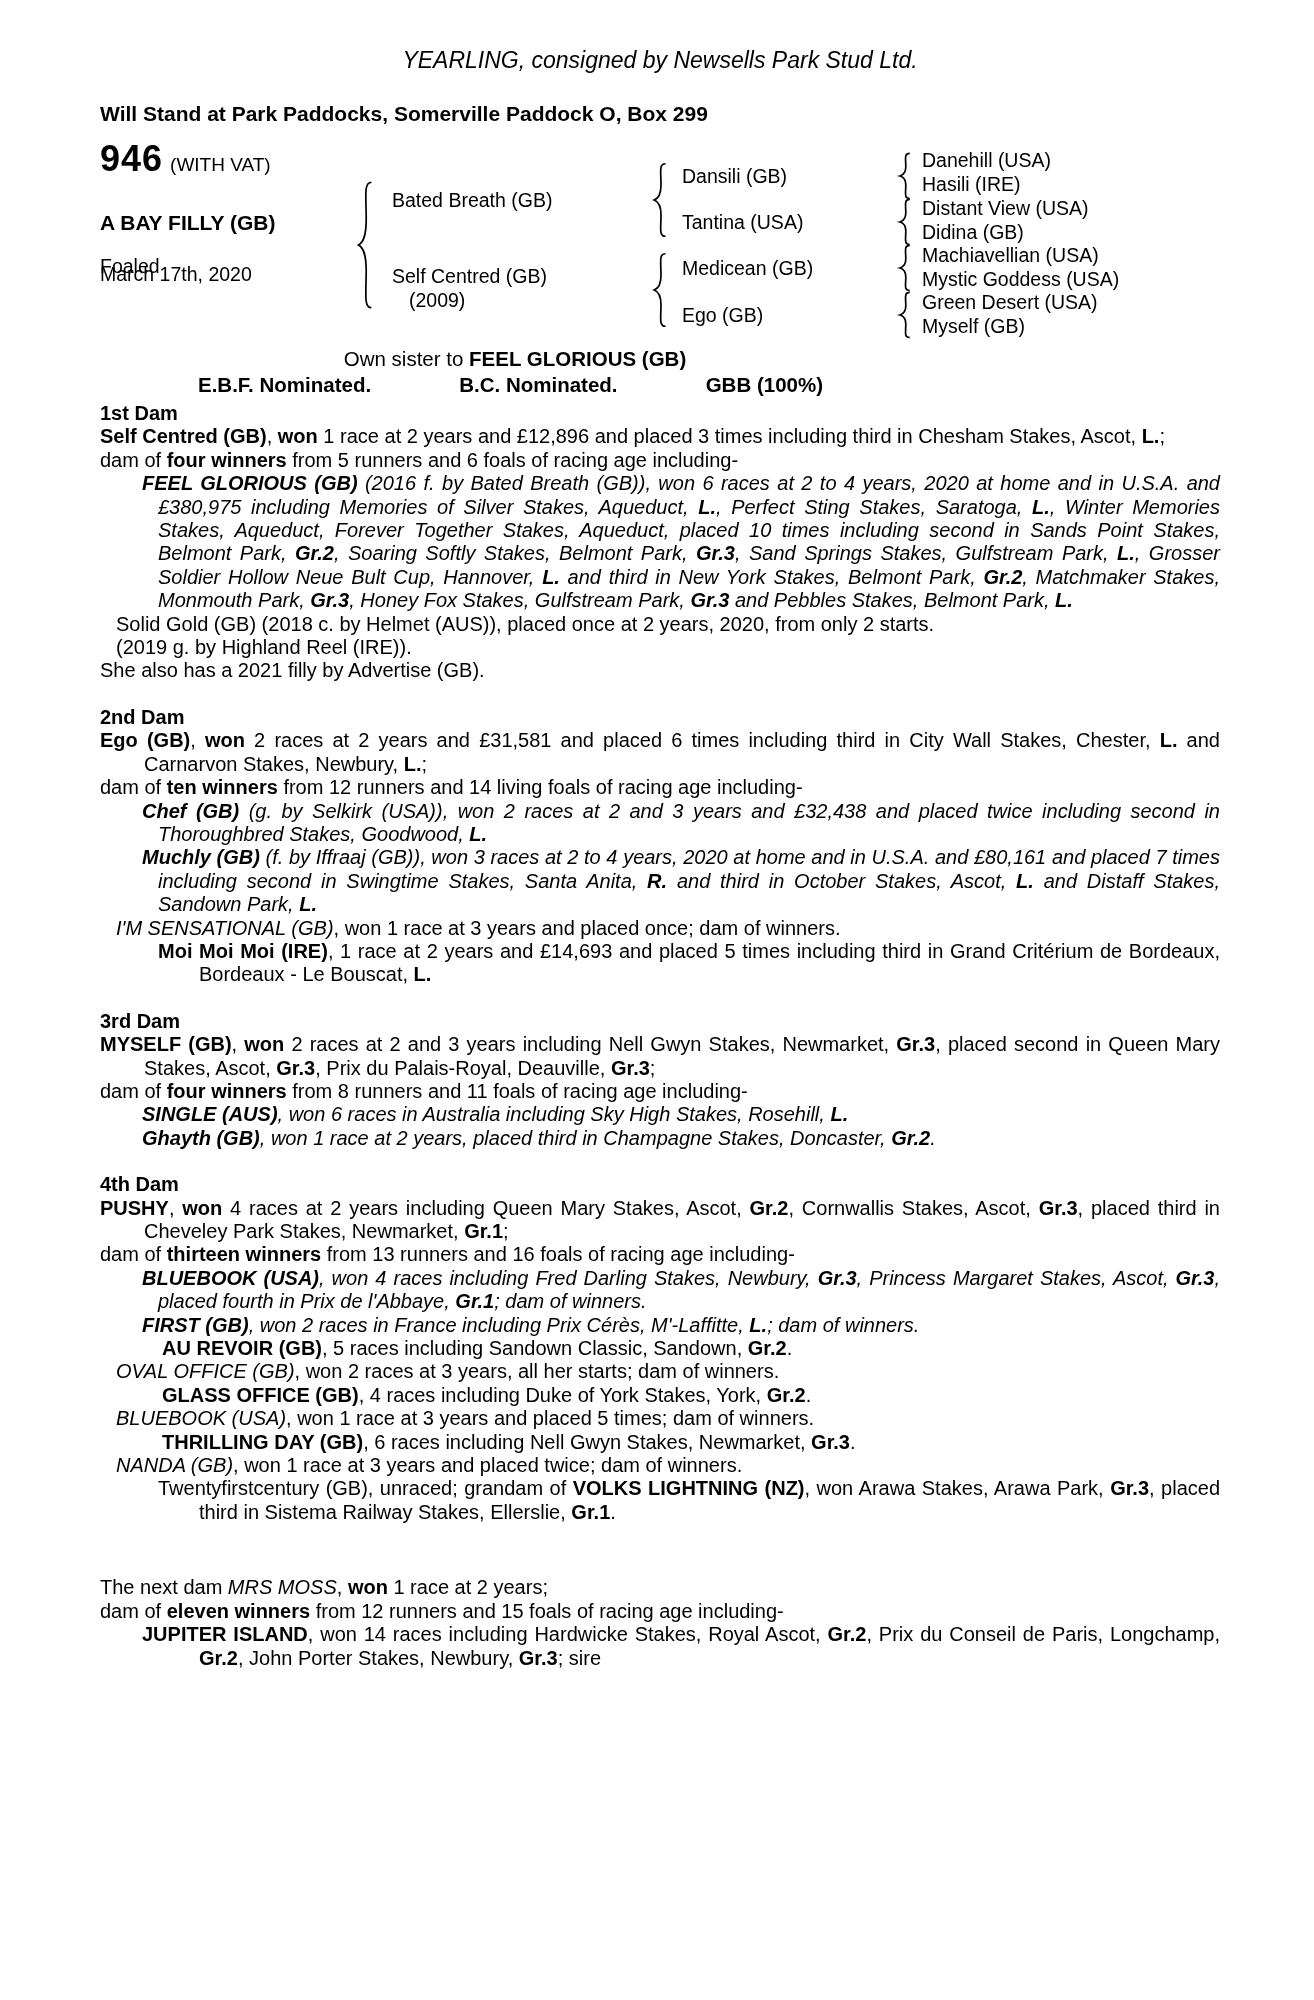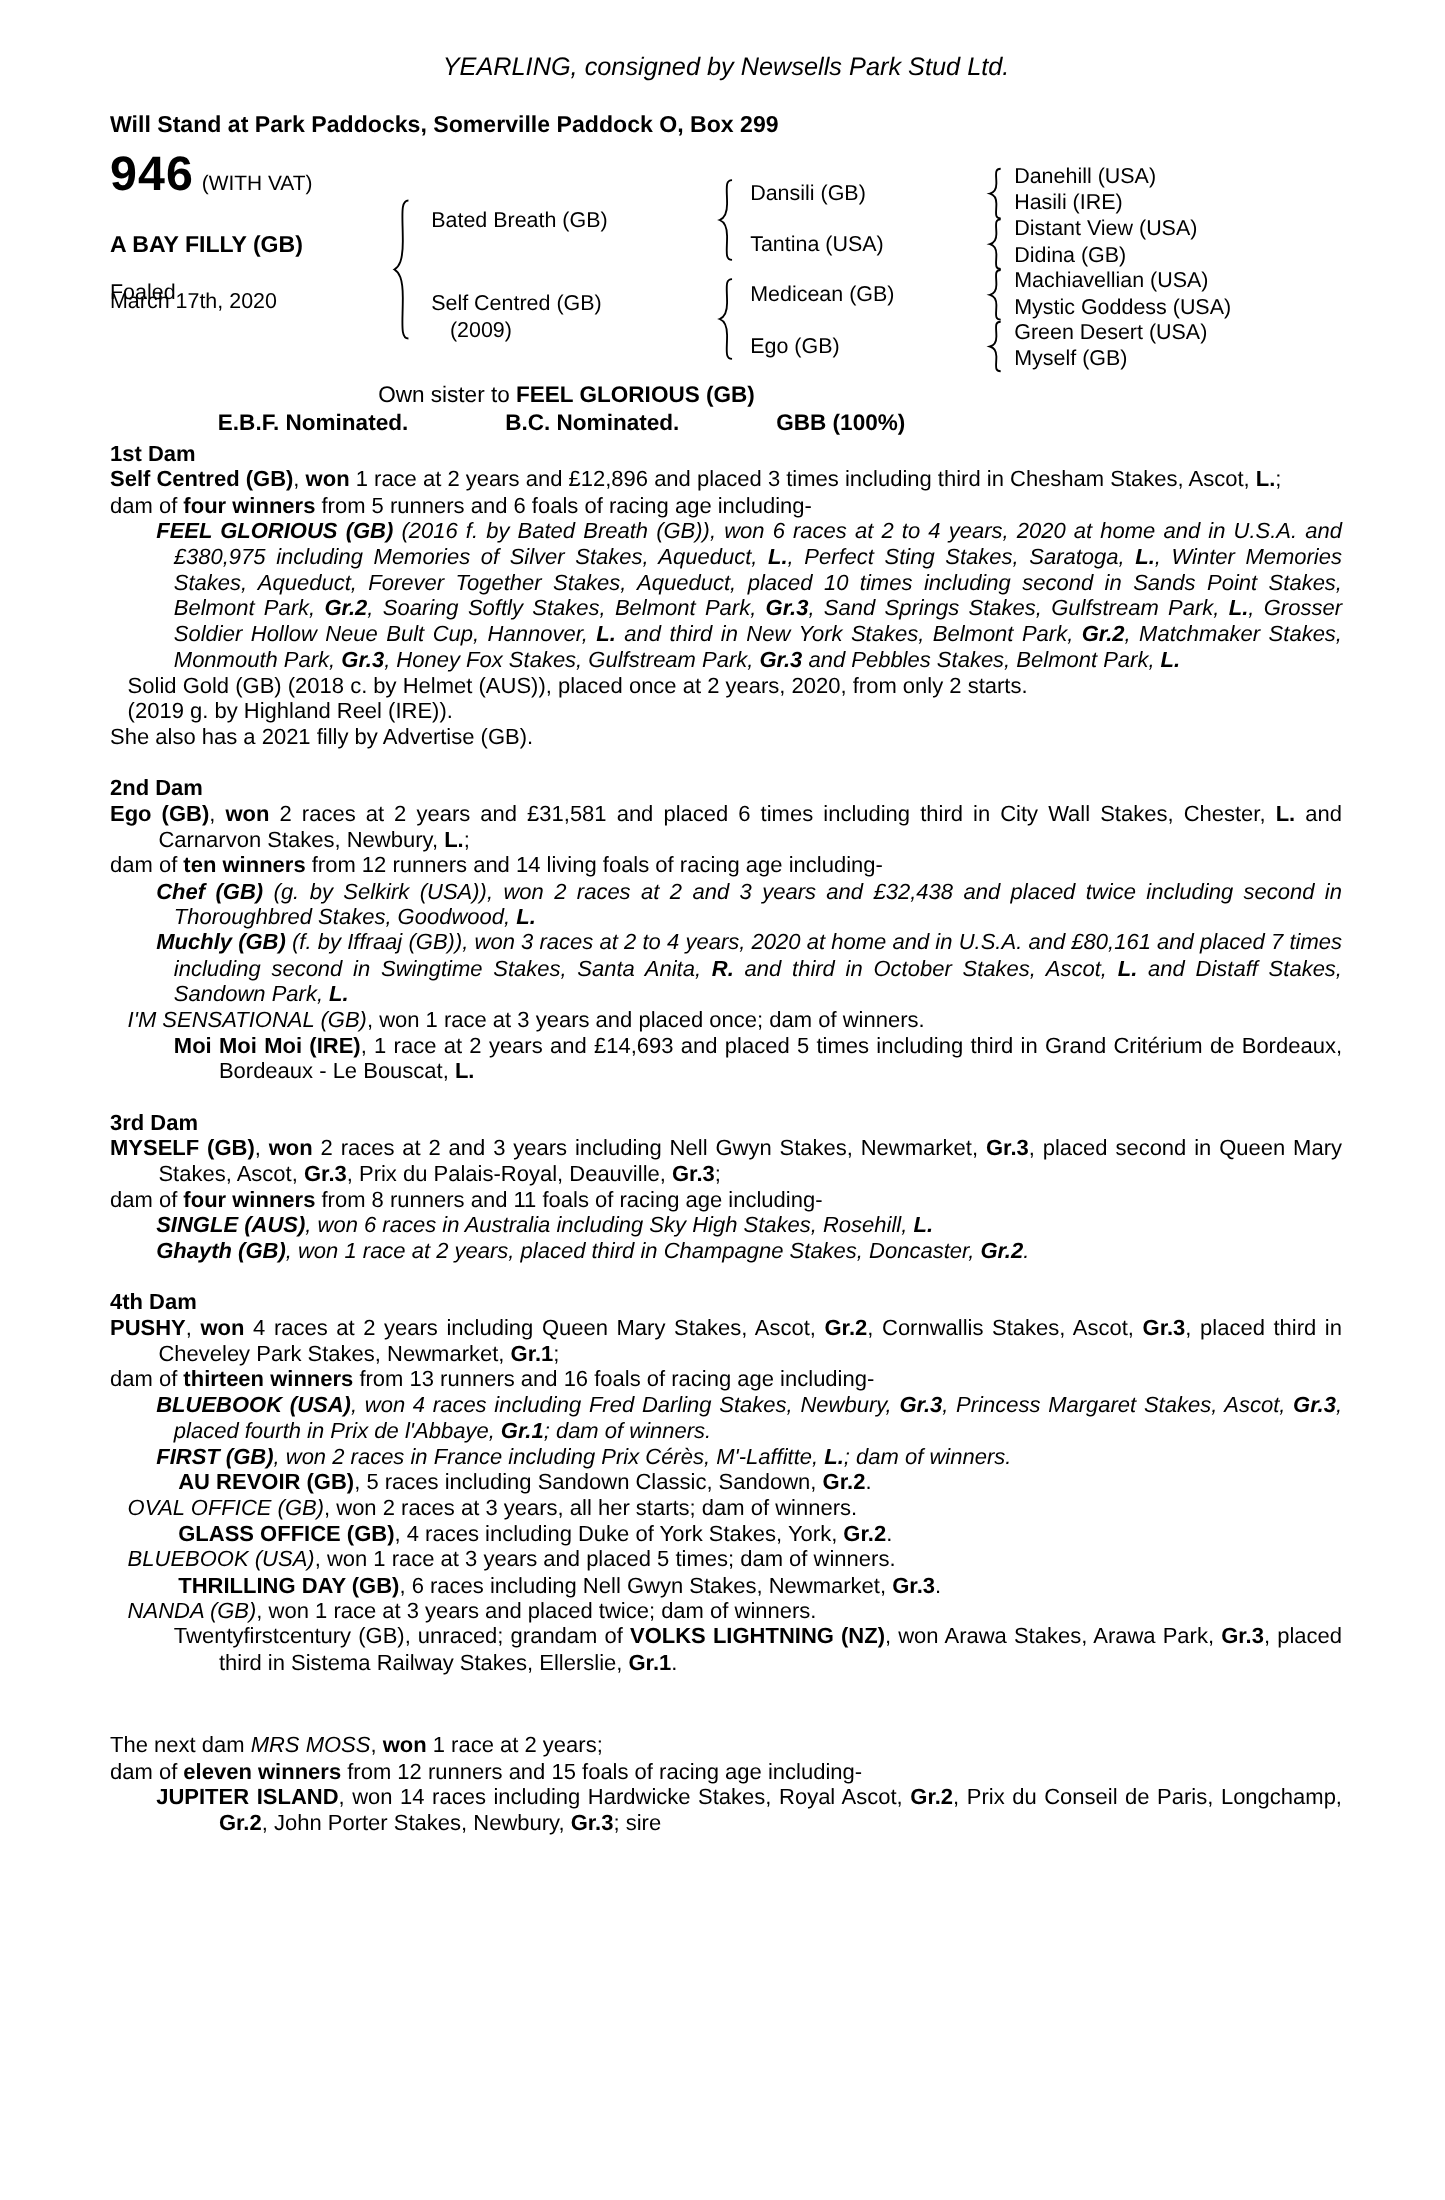--- a/index.html
+++ b/index.html
@@ -3,21 +3,21 @@
 <meta charset="utf-8">
 <style>
   html,body{margin:0;padding:0;background:#ffffff;color:#000;}
   body{width:1314px;height:2000px;font-family:"Liberation Sans",sans-serif;overflow:hidden;}
   .page{box-sizing:border-box;width:1314px;height:1776px;padding:46px 94px 0 100px;}
   .consign{text-align:center;font-style:italic;font-size:23px;line-height:28px;}
   .stand{font-weight:bold;font-size:21px;margin-top:27px;line-height:26px;}
   .ped{position:relative;height:198px;margin-top:20px;font-size:19.5px;}
   .ped .abs{position:absolute;white-space:nowrap;line-height:23px;}
   .lot-line{display:inline-flex;align-items:baseline;}
-  .lot-num{font-size:44px;font-weight:bold;letter-spacing:1px;}
+  .lot-num{font-size:36px;font-weight:bold;letter-spacing:1px;}
   .vat{font-size:19px;margin-left:7px;}
   .horse-name{font-weight:bold;font-size:21px;}
   .brace{position:absolute;overflow:visible;}
   .ownsister{width:830px;text-align:center;font-size:20.5px;margin-top:2px;line-height:24px;}
   .noms{display:flex;justify-content:space-between;width:625px;margin-left:98px;font-weight:bold;font-size:20.5px;margin-top:2px;line-height:24px;}
   .sections{margin-top:5px;font-size:20px;line-height:23.4px;}
   .section{margin-top:23px;}
   .sections .section:first-child{margin-top:0;}
   .sections .section:last-child{margin-top:52px;}
   .sec-heading{font-weight:bold;}

